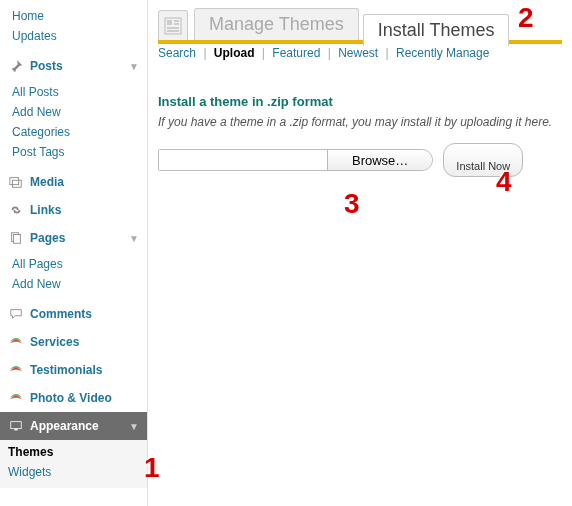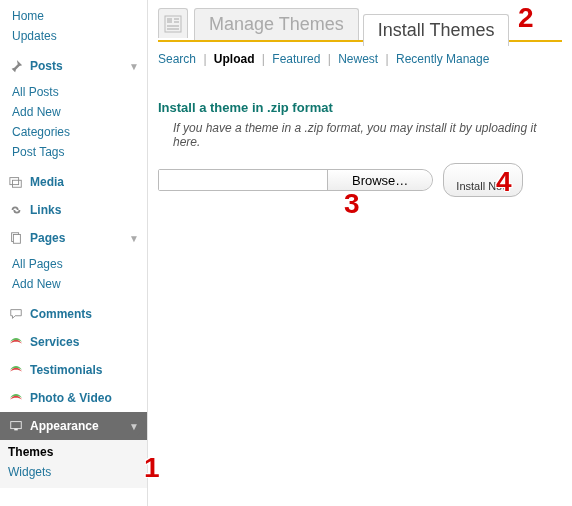--- a/index.html
+++ b/index.html
@@ -11,30 +11,30 @@
   .menu-head .lbl { flex: 1; }
   .menu-head .arr { color: #aaa; font-size: 10px; }
   .submenu { padding: 2px 0 6px 12px; }
   .submenu a { display: block; padding: 3px 0; color: #21759b; text-decoration: none; font-size: 12px; }
   .menu-head.active { background: #6d6d6d; color: #fff; position: relative; }
   .menu-head.active .arr { color: #ccc; }
   .menu-head.active::after { content: ""; position: absolute; right: -10px; top: 50%; margin-top: -10px; border: 10px solid transparent; border-left-color: #6d6d6d; }
   .submenu.active { background: #f5f5f5; padding-left: 8px; }
   .submenu.active a.cur { color: #000; font-weight: bold; }
   .main { flex: 1; padding: 8px 10px; position: relative; }
-  .tabbar { display: flex; align-items: flex-start; border-bottom: 2px solid #eab308; margin-bottom: 8px; }
+  .tabbar { display: flex; align-items: flex-end; border-bottom: 4px solid #eab308; }
   .tab-icon { width: 30px; height: 30px; border: 1px solid #ccc; border-bottom: none; background: #f1f1f1; display: flex; align-items: center; justify-content: center; border-radius: 3px 3px 0 0; margin-right: 6px; }
   .tab { border: 1px solid #ccc; border-bottom: none; background: #f1f1f1; padding: 5px 14px; font-size: 18px; color: #aaa; border-radius: 3px 3px 0 0; margin-right: 4px; display: flex; align-items: center; cursor: pointer; }
   .tab.active { background: #fff; color: #464646; position: relative; top: 6px; }
   .subnav { font-size: 12px; padding: 2px 0 10px 0; color: #aaa; }
   .subnav a { color: #21759b; text-decoration: none; }
   .subnav .sep { color: #aaa; margin: 0 4px; }
   .subnav .cur { color: #000; font-weight: bold; }
   h3.sec { font-size: 13px; font-weight: bold; margin: 24px 0 6px 0; color: #0f766e; }
-  .hint { font-style: italic; font-size: 12px; color: #555; margin-bottom: 14px; margin-left: 15px; }
+  .hint { font-style: italic; font-size: 12px; color: #555; margin-bottom: 14px; }
   .uploadrow { display: flex; align-items: center; gap: 10px; }
   .fileinput { display: flex; align-items: center; border: 1px solid #bbb; border-radius: 2px 12px 12px 2px; height: 22px; overflow: hidden; }
   .fileinput .path { width: 168px; height: 100%; border: none; padding: 0 4px; font-size: 12px; outline: none; }
   .fileinput .browse { height: 100%; border: none; border-left: 1px solid #bbb; background: linear-gradient(#fff,#eee); padding: 0 24px; font-size: 13px; border-radius: 0 12px 12px 0; cursor: pointer; }
   .install { height: 22px; border: 1px solid #bbb; background: linear-gradient(#fff,#eee); padding: 16px 12px; font-size: 11px; border-radius: 12px; cursor: pointer; color: #333; }
   .callout { position: absolute; font-family: Impact, "Arial Black", sans-serif; font-size: 28px; font-weight: bold; color: #d40000; text-shadow: 1px 1px 0 #fff, -1px -1px 0 #fff, 1px -1px 0 #fff, -1px 1px 0 #fff; pointer-events: none; }
   svg { display: block; }
 </style>
 </head>
 <body>

